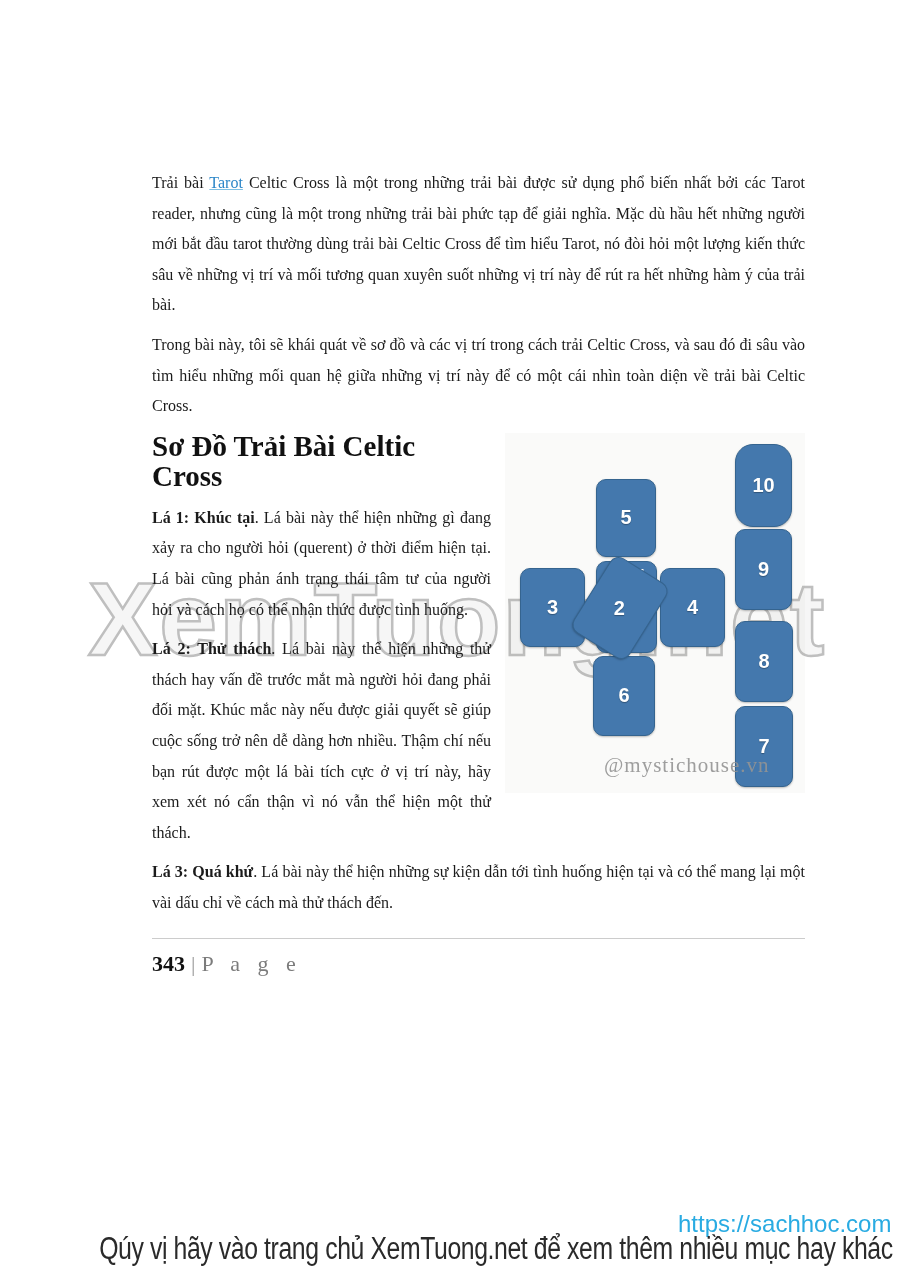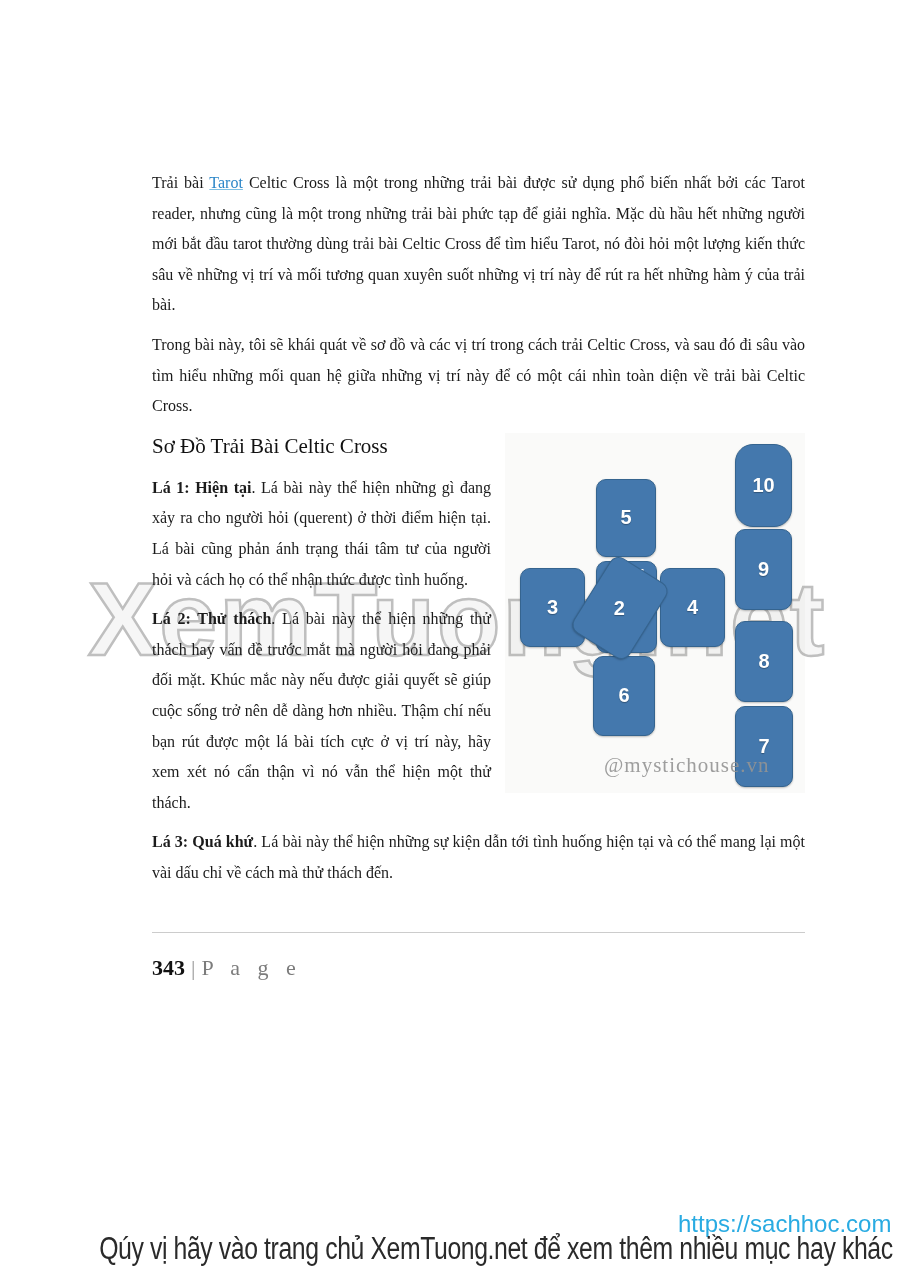--- a/index.html
+++ b/index.html
@@ -26,21 +26,21 @@
     margin-bottom:28px;
   }
 
   p.body-par { font-size:16px; line-height:30.6px; text-align:justify;
                margin-bottom:9px; }
   p.body-par b { font-weight:bold; }
 
   a.inline-link { color:#2b86c8; text-decoration:underline;
                   text-decoration-color:#7fc0e4; cursor:pointer; }
 
-  h2.section-heading { font-size:21px; font-weight:normal; line-height:30px;
+  h2.section-heading { font-size:29px; font-weight:bold; line-height:30px;
                        margin:4px 0 12px 0; color:#111; }
 
   
   .diagram { float:right; width:300px; height:360px; margin:2px 0 12px 14px;
              position:relative; background:rgba(160,155,145,0.05); }
 
   .card {
     position:absolute; z-index:2;
     background:#4478ad; border:1px solid #35648f; border-radius:10px;
     box-shadow:0 1px 2px rgba(0,0,0,0.25);
@@ -60,22 +60,22 @@
   .c6  { left:88px;  top:223px; width:62px; height:80px; }
   .c2  { left:82px;  top:131px; width:66px; height:88px;
          transform:rotate(32deg); z-index:3; }
   .c2 span { transform:rotate(-32deg); }
 
   .diagram-credit { position:absolute; left:99px; top:320px; z-index:4;
     font-family:"Liberation Serif", serif; font-size:21px;
     color:rgba(148,148,148,0.9); letter-spacing:1px; white-space:nowrap; }
 
   
-  .page-footer { margin-top:44px; border-top:1px solid #cccccc;
-                 padding-top:22px; font-size:22px; }
+  .page-footer { margin-top:20px; border-top:1px solid #cccccc;
+                 padding-top:12px; font-size:22px; }
   .page-footer .num { font-weight:bold; color:#111; }
   .page-footer .sep { color:#9a9a9a; padding:0 6px; }
   .page-footer .word { color:#7c7c7c; letter-spacing:6px; }
 
   
   .banner-link { position:absolute; left:630px; top:1210px; z-index:3;
     font-family:"Liberation Sans", sans-serif; font-size:24px;
     color:#29abe2; text-decoration:none; cursor:pointer;margin-left:48px; }
   .banner-text { position:absolute; left:0; top:1231px; width:900px;
     z-index:3; text-align:center; }
@@ -125,21 +125,21 @@
         <span>8</span>
       </div>
     <div class="card c7">
         <span>7</span>
       </div>
     <div class="diagram-credit">@mystichouse.vn</div>
   </div>
 
   <h2 class="section-heading">Sơ Đồ Trải Bài Celtic Cross</h2>
 
-  <p class="body-par"><b>Lá 1: Hiện tại</b><span>. Lá bài này thể hiện những gì đang xảy ra cho người hỏi (querent) ở thời điểm hiện tại. Lá bài cũng phản ánh trạng thái tâm tư của người hỏi và cách họ có thể nhận thức được tình huống.</span></p>
+  <p class="body-par"><b>Lá 1: Khúc tại</b><span>. Lá bài này thể hiện những gì đang xảy ra cho người hỏi (querent) ở thời điểm hiện tại. Lá bài cũng phản ánh trạng thái tâm tư của người hỏi và cách họ có thể nhận thức được tình huống.</span></p>
 
   <p class="body-par"><b>Lá 2: Thử thách</b><span>. Lá bài này thể hiện những thử thách hay vấn đề trước mắt mà người hỏi đang phải đối mặt. Khúc mắc này nếu được giải quyết sẽ giúp cuộc sống trở nên dễ dàng hơn nhiều. Thậm chí nếu bạn rút được một lá bài tích cực ở vị trí này, hãy xem xét nó cẩn thận vì nó vẫn thể hiện một thử thách.</span></p>
 
   <p class="body-par"><b>Lá 3: Quá khứ</b><span>. Lá bài này thể hiện những sự kiện dẫn tới tình huống hiện tại và có thể mang lại một vài dấu chỉ về cách mà thử thách đến.</span></p>
 
   <div class="page-footer">
     <span class="num">343</span><span class="sep">|</span><span class="word">P a g e</span>
   </div>
 
 </div>

